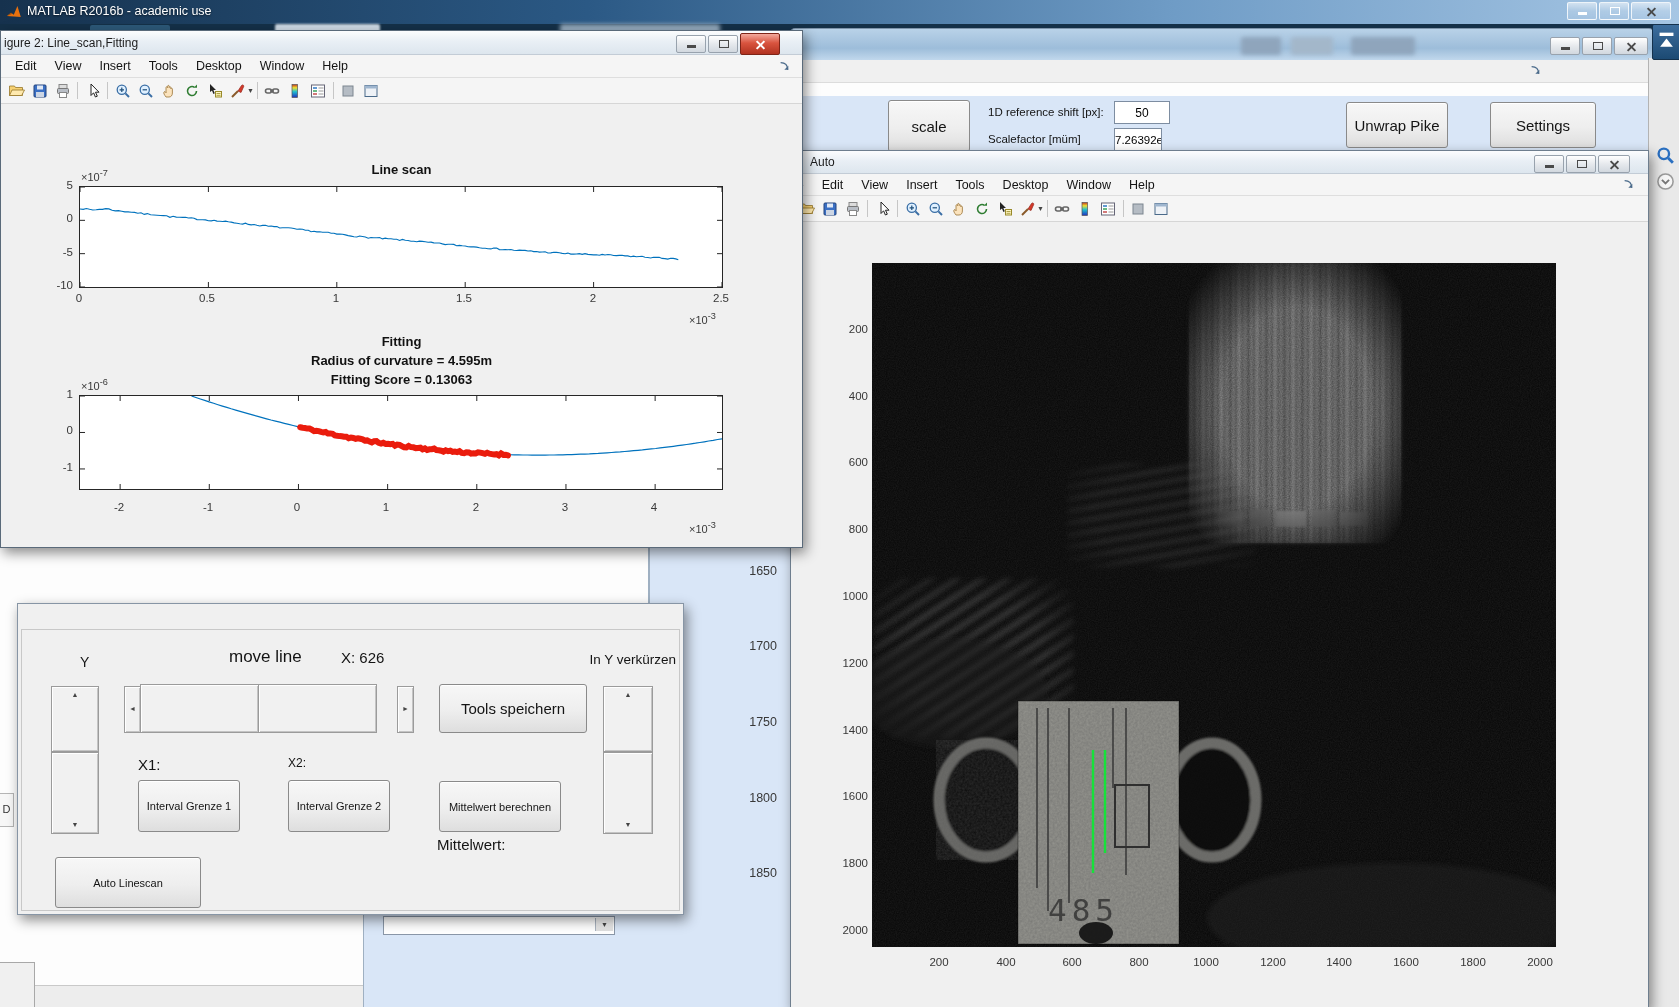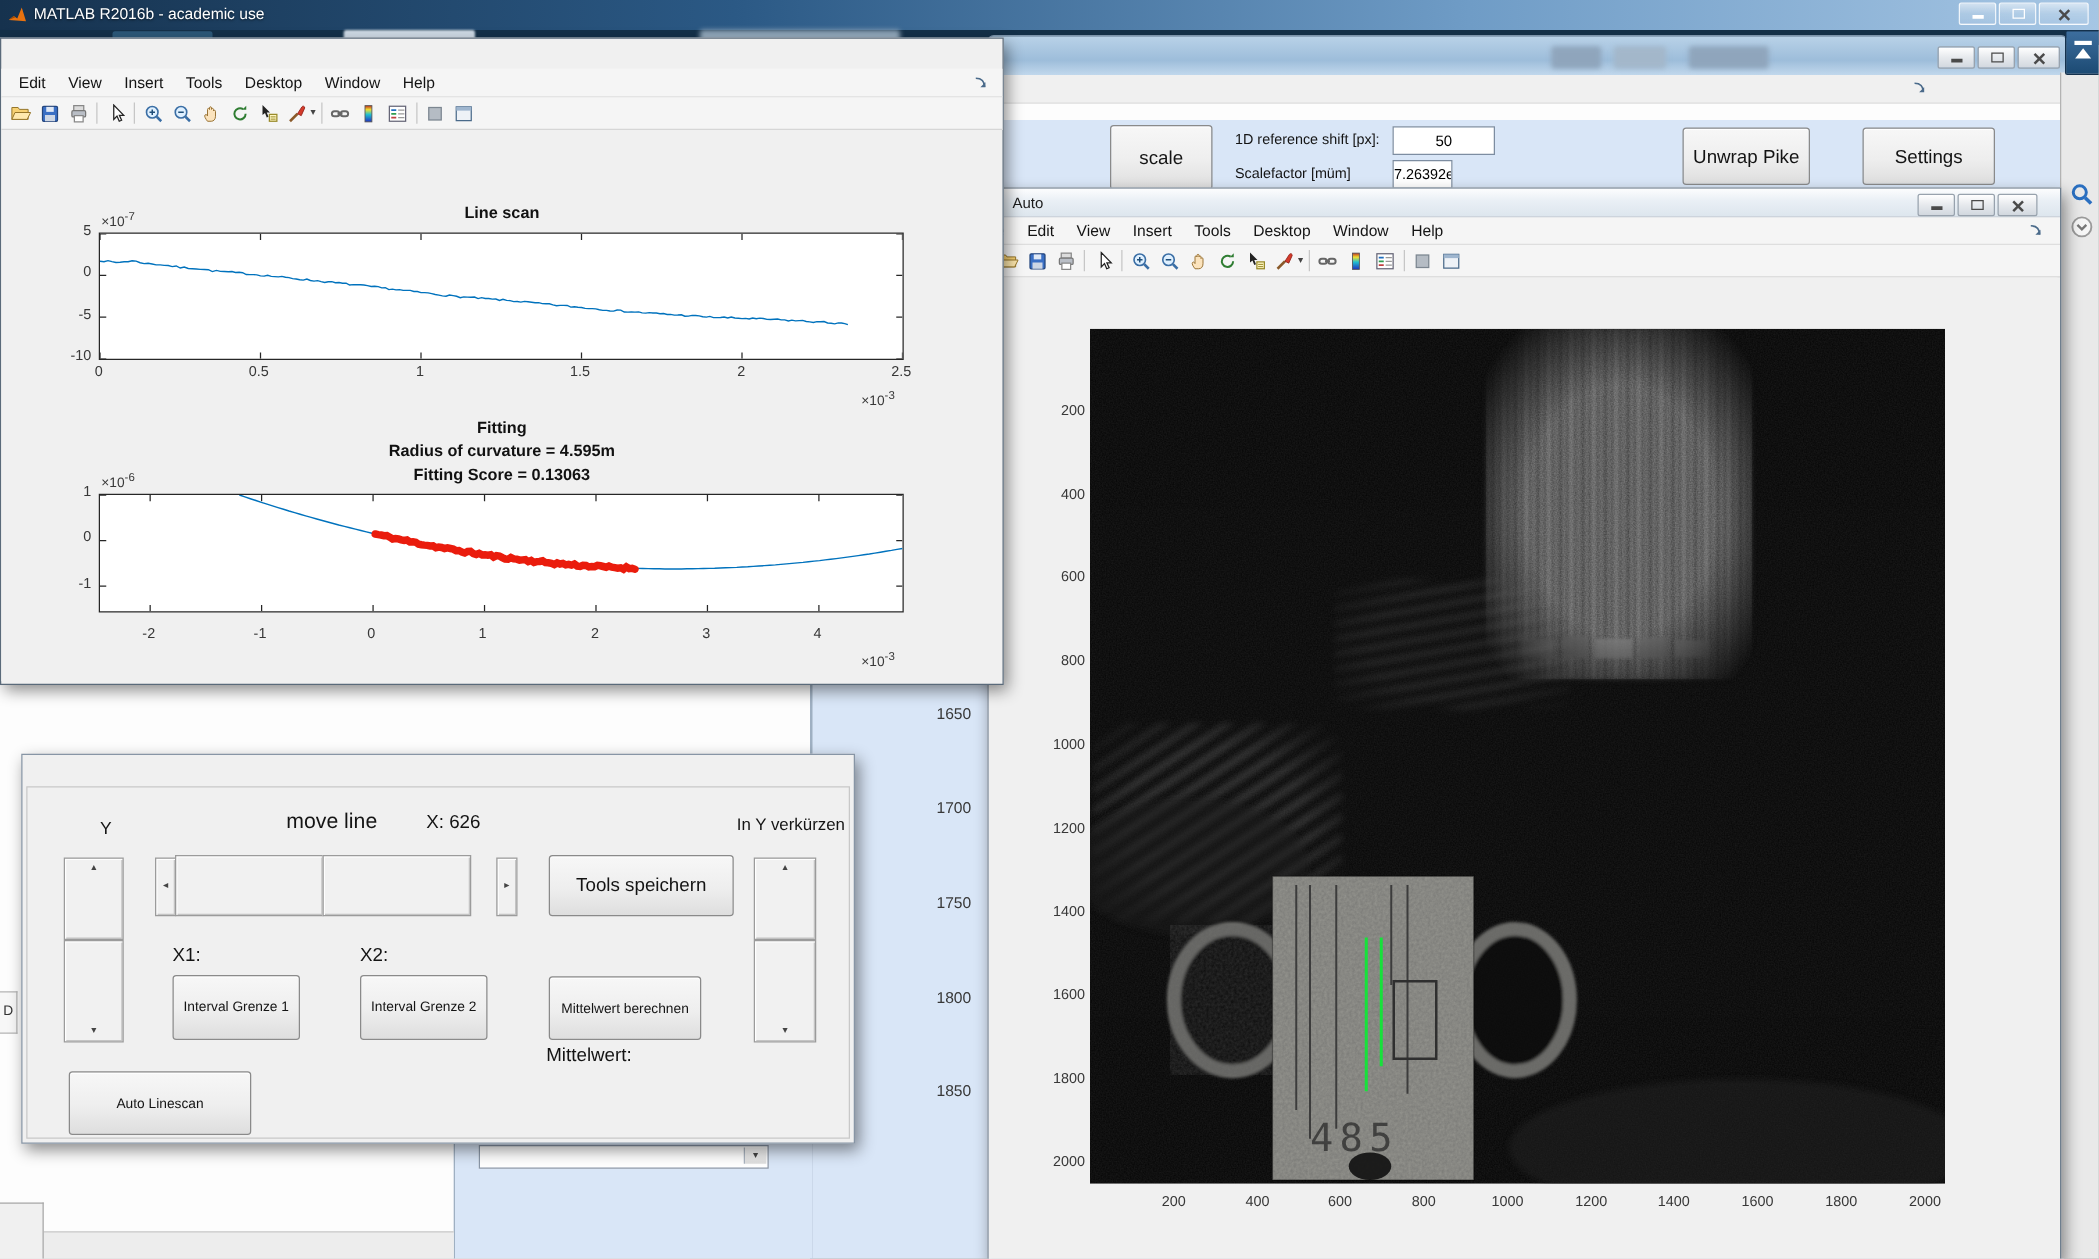--- a/index.html
+++ b/index.html
@@ -94,21 +94,21 @@
         </svg>
     </div>
     <div class="abs" style="left:791px;top:83px;width:860px;height:13px;background:#fdfdfd"></div>
 
     <div class="abs" style="left:791px;top:96px;width:860px;height:911px;background:#d9e6f7"></div>
 
     <div class="btn" style="left:888px;top:100px;width:80px;height:50px;font-size:15px">
       <span>scale</span>
     </div>
     <div class="lbl" style="left:988px;top:106px;font-size:11.5px">1D reference shift [px]:</div>
-    <input class="inp" readonly="" style="left: 1114px; top: 101px; width: 82px; height: 23px; font-size: 12px;" value="50">
+    <input class="inp" readonly="" style="left: 1114px; top: 101px; width: 56px; height: 23px; font-size: 12px;" value="50">
     <div class="lbl" style="left:988px;top:133px;font-size:11.5px">Scalefactor [müm]</div>
     <input class="inp" readonly="" style="left: 1114px; top: 128px; width: 48px; height: 23px; font-size: 11.5px;" value="7.26392e-06">
     <div class="btn" style="left:1346px;top:102px;width:100px;height:44px;font-size:15px">
       <span>Unwrap Pike</span>
     </div>
     <div class="btn" style="left:1490px;top:102px;width:104px;height:44px;font-size:15px">
       <span>Settings</span>
     </div>
 
     <div class="abs" style="left:0;top:546px;width:648px;height:461px;background:#fdfdfd"></div>
@@ -440,39 +440,53 @@
     </div>
 
     <div class="raised" style="left:585px;top:82px;width:48px;height:64px">
         <div class="arr" style="top:4px">▲</div>
       </div>
     <div class="raised" style="left:585px;top:148px;width:48px;height:80px">
         <div class="arr" style="bottom:5px">▼</div>
       </div>
 
     <div class="lbl" style="left:120px;top:152px;font-size:15px">X1:</div>
-    <div class="lbl" style="left:270px;top:152px;font-size:15px">X2:</div>
+    <div class="lbl" style="left:270px;top:152px;font-size:12px">X2:</div>
 
     <div class="btn" style="left:120px;top:176px;width:100px;height:50px;font-size:11px">
       <span>Interval Grenze 1</span>
     </div>
     <div class="btn" style="left:270px;top:176px;width:100px;height:50px;font-size:11px">
       <span>Interval Grenze 2</span>
     </div>
     <div class="btn" style="left:421px;top:177px;width:120px;height:49px;font-size:11px">
       <span>Mittelwert berechnen</span>
     </div>
     <div class="lbl" style="left:419px;top:232px;font-size:15px">Mittelwert:</div>
 
     <div class="btn" style="left:37px;top:253px;width:144px;height:49px;font-size:11px">
       <span>Auto Linescan</span>
     </div>
   </div>
 
   <div class="win" style="left:0;top:30px;width:801px;height:516px;z-index:4;border-color:#5a6a7a">
+    <div class="tbar" style="height:24px">
+      <span style="margin-left:-2px">igure 2: Line_scan,Fitting</span>
+      <div class="caps" style="right:22px;top:2px;position:absolute;align-items:center">
+        <div class="cap">
+            <span class="g-min"></span>
+          </div>
+        <div class="cap">
+            <span class="g-res"></span>
+          </div>
+        <div class="cap red">
+            <span class="g-x"></span>
+          </div>
+      </div>
+    </div>
     <div class="menubar" style="left:0;top:24px;width:100%;height:23px;box-sizing:border-box">
       <span style="padding-left:14px">Edit</span>
       <span>View</span>
       <span>Insert</span>
       <span>Tools</span>
       <span>Desktop</span>
       <span>Window</span>
       <span>Help</span>
       <svg class="abs" style="right:10px;top:5px" width="14" height="14" viewBox="0 0 16 16">
           <path d="M3 3c5 0 8 3 8 8" fill="none" stroke="#4a6a8a" stroke-width="1.5"></path>

